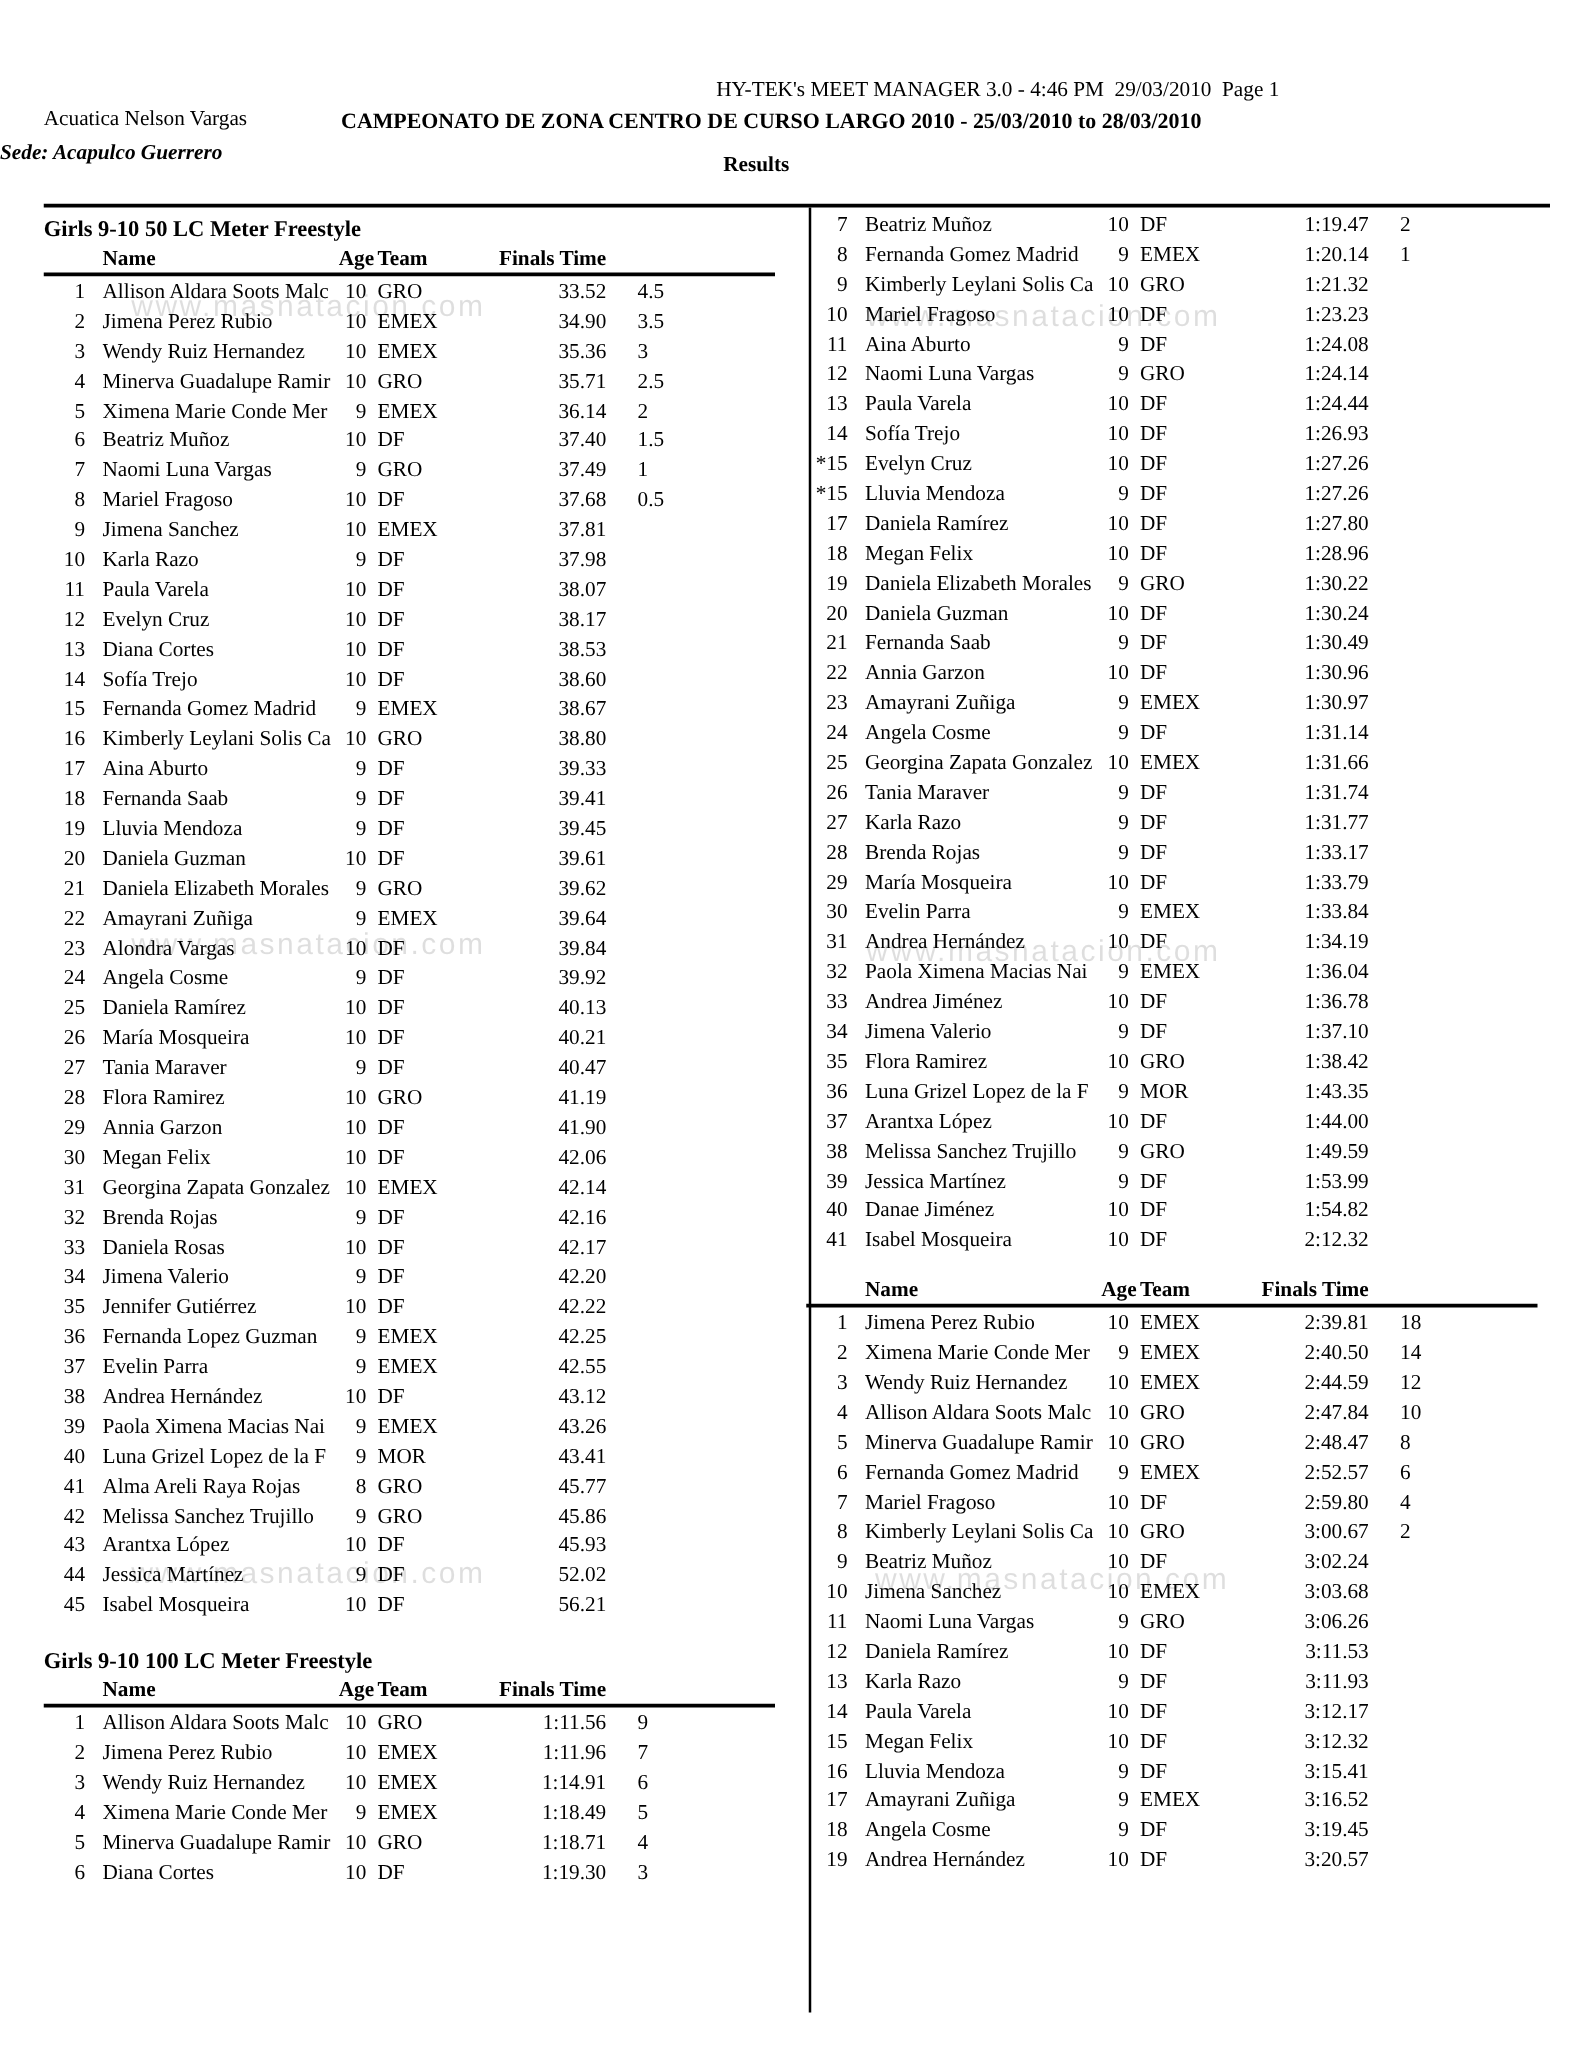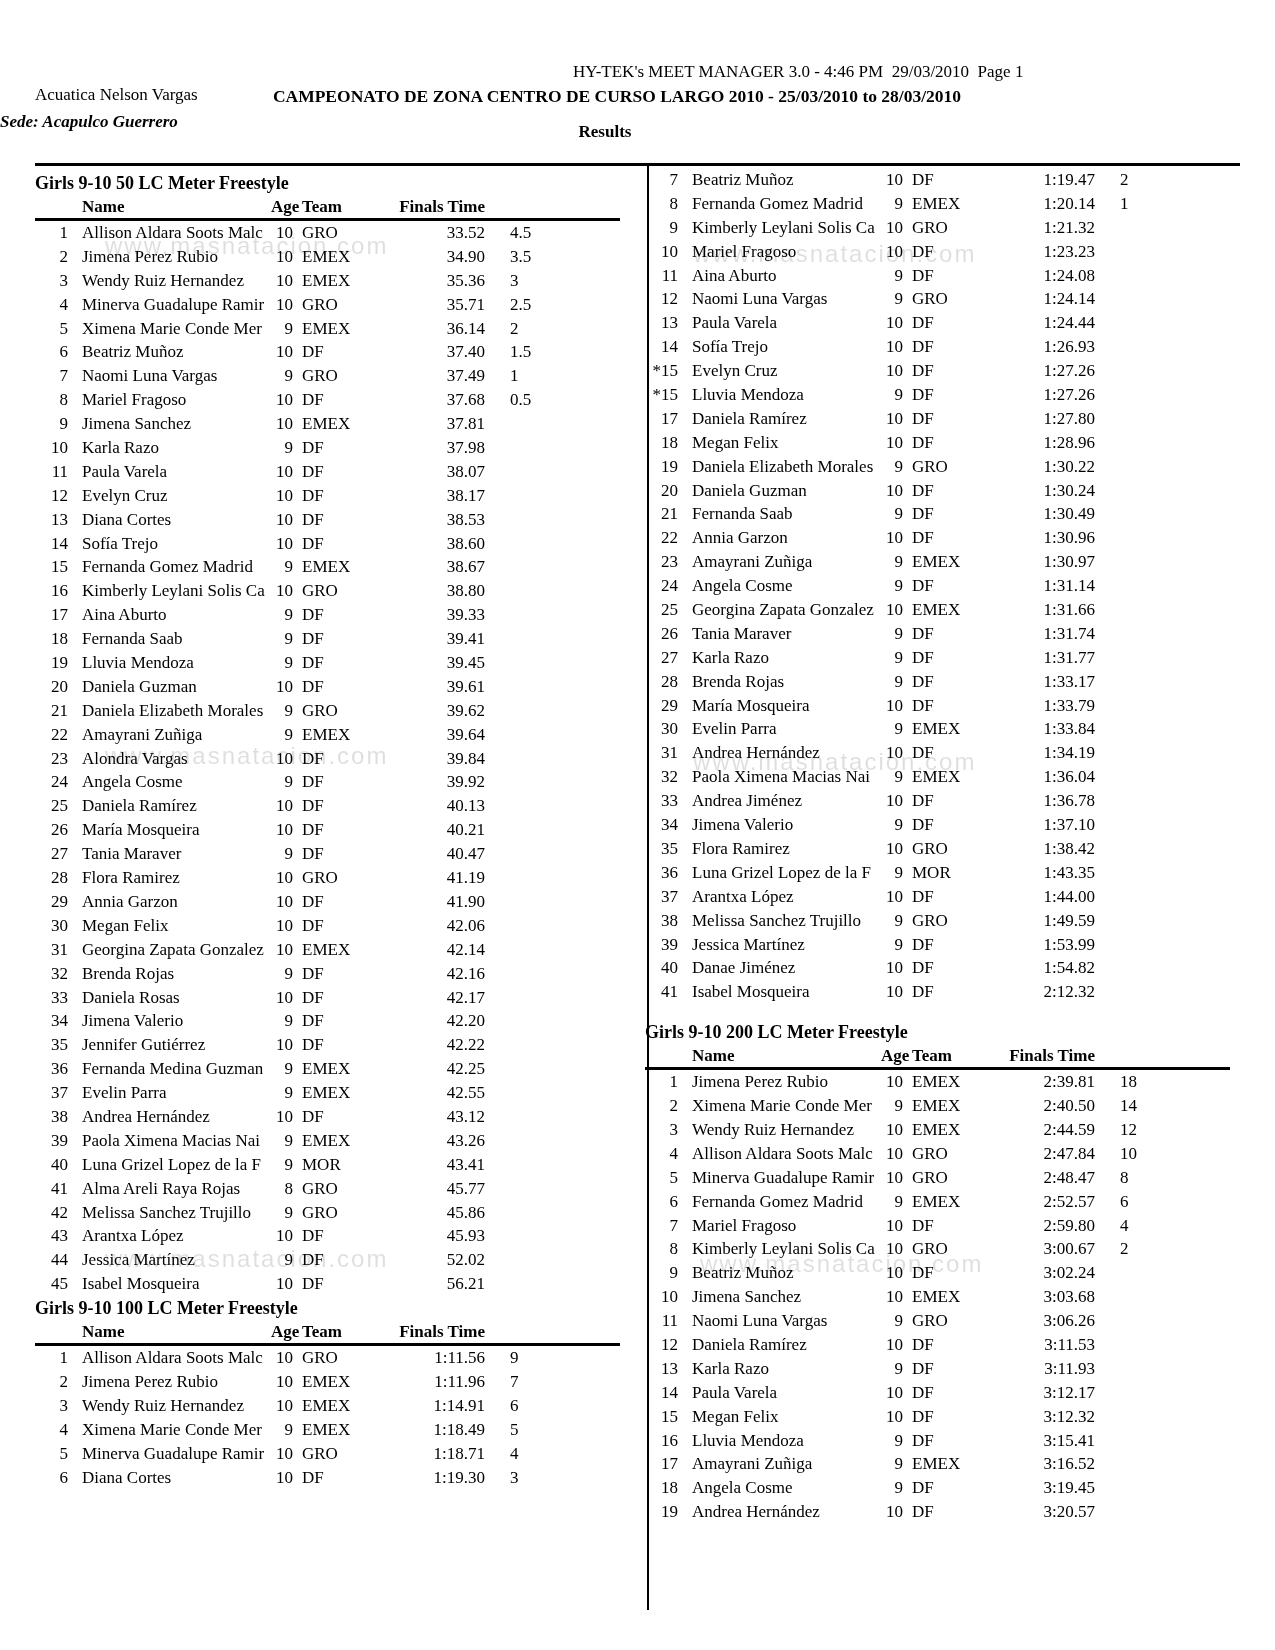--- a/index.html
+++ b/index.html
@@ -23,21 +23,21 @@
   .evt-title{font-weight:bold;font-size:18px;height:24px;line-height:24px;white-space:nowrap;}
   .thead{display:flex;font-weight:bold;height:23px;line-height:23px;border-bottom:3px solid #000;}
   .row{display:flex;height:23.9px;line-height:23.9px;}
   .c{flex:none;}
   .c.place{width:33px;text-align:right;}
   .c.name{margin-left:14px;width:189px;overflow:hidden;white-space:nowrap;}
   .c.age{width:22px;text-align:right;}
   .c.team{margin-left:9px;width:88px;}
   .c.time{width:95px;text-align:right;}
   .c.pts{margin-left:25px;width:100px;}
-  .sec-gap-left{}
+  .sec-gap-left{margin-top:20px;}
   .sec-gap-right{margin-top:16px;}
 
   .wm{
     position:absolute;color:rgba(0,0,0,0.13);font-size:24px;letter-spacing:2px;
     font-family:"Liberation Sans","DejaVu Sans",sans-serif;white-space:nowrap;pointer-events:none;
   }
 </style>
 </head>
 <body>
 
@@ -382,21 +382,21 @@
             <span class="c place">35</span>
             <span class="c name">Jennifer Gutiérrez</span>
             <span class="c age">10</span>
             <span class="c team">DF</span>
             <span class="c time">42.22</span>
             <span class="c pts"></span>
           </div>
 
           <div class="row">
             <span class="c place">36</span>
-            <span class="c name">Fernanda Medina Guzman</span>
+            <span class="c name">Fernanda Lopez Guzman</span>
             <span class="c age">9</span>
             <span class="c team">EMEX</span>
             <span class="c time">42.25</span>
             <span class="c pts"></span>
           </div>
 
           <div class="row">
             <span class="c place">37</span>
             <span class="c name">Evelin Parra</span>
             <span class="c age">9</span>
@@ -865,21 +865,20 @@
             <span class="c name">Isabel Mosqueira</span>
             <span class="c age">10</span>
             <span class="c team">DF</span>
             <span class="c time">2:12.32</span>
             <span class="c pts"></span>
           </div>
         </div>
     </section>
 
     <section class="sec-gap-right">
-      <div class="evt-title">Girls 9-10 200 LC Meter Freestyle</div>
       <div class="thead">
         <span class="c place"></span>
         <span class="c name">Name</span>
         <span class="c age">Age</span>
         <span class="c team">Team</span>
         <span class="c time">Finals Time</span>
         <span class="c pts"></span>
       </div>
       <div>
 

